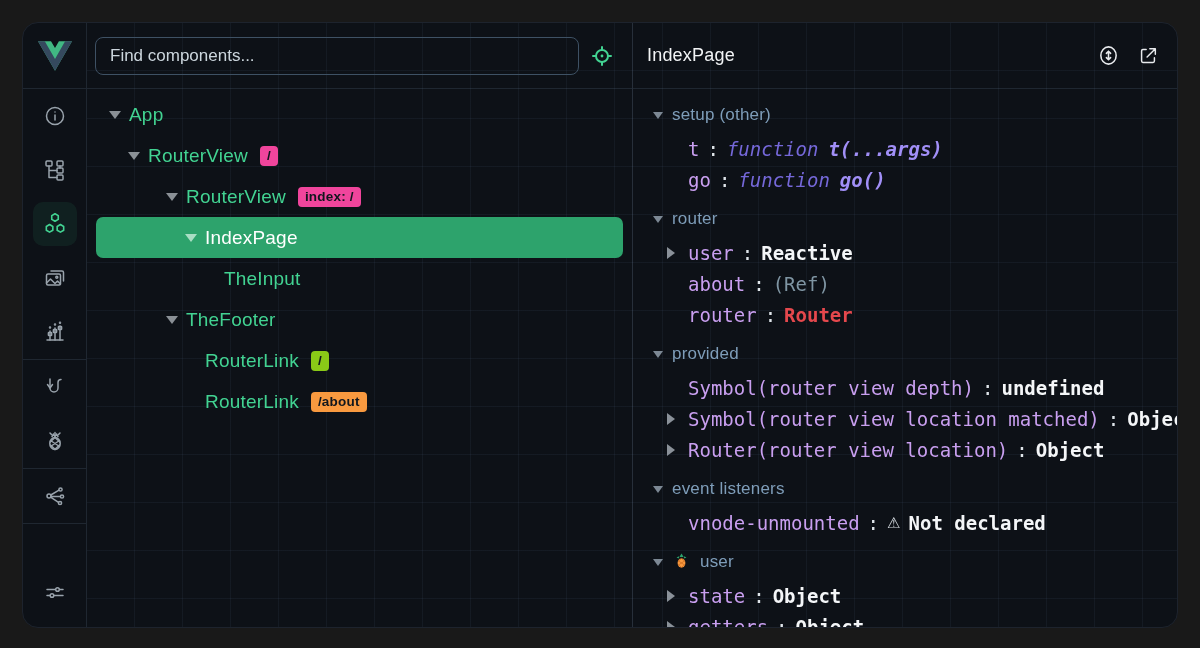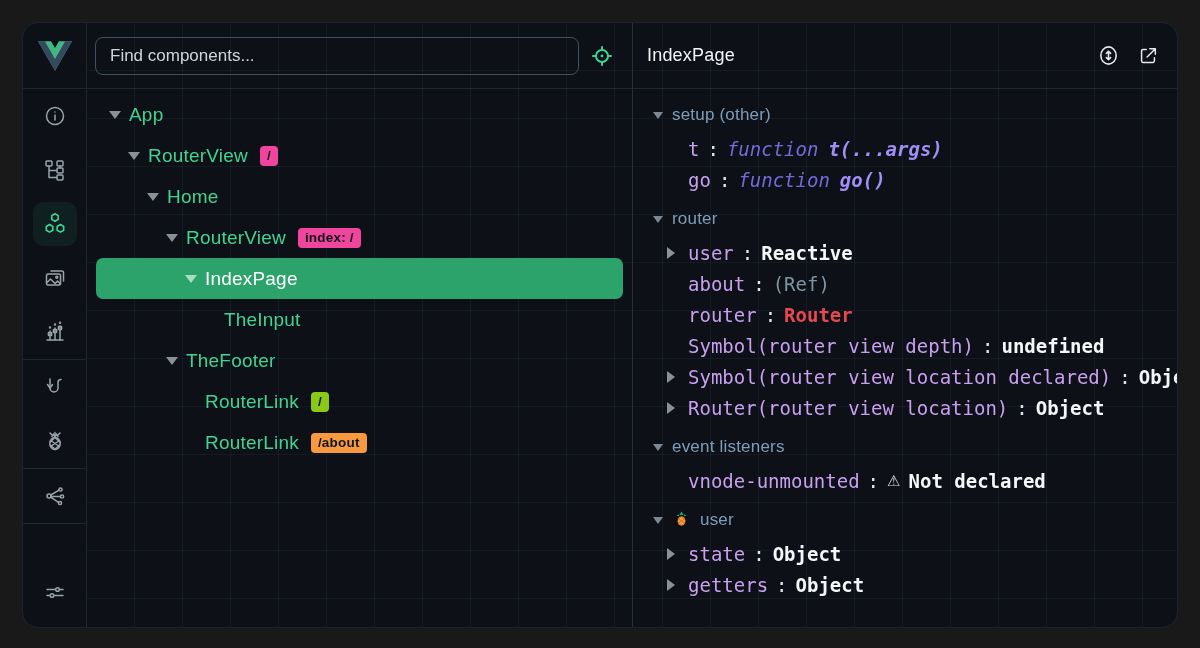--- a/index.html
+++ b/index.html
@@ -234,26 +234,20 @@
               <span class="tri-down"></span>
             </span>
             <span class="tlabel">App</span>
           </div>
           <div class="trow" style="padding-left: 30px;">
             <span class="tri-box">
               <span class="tri-down"></span>
             </span>
             <span class="tlabel">RouterView</span>
             <span class="tbadge" style="background: rgb(240, 69, 156);">/</span>
-          </div>
-          <div class="trow" style="padding-left: 49px;">
-            <span class="tri-box">
-              <span class="tri-down"></span>
-            </span>
-            <span class="tlabel">Home</span>
           </div>
           <div class="trow" style="padding-left: 68px;">
             <span class="tri-box">
               <span class="tri-down"></span>
             </span>
             <span class="tlabel">RouterView</span>
             <span class="tbadge" style="background: rgb(240, 69, 156);">index: /</span>
           </div>
           <div class="trow selected" style="padding-left: 87px;">
             <span class="tri-box">
@@ -343,31 +337,35 @@
               <span class="v-muted"> (Ref)</span>
             </div>
             <div class="irow">
               <span class="arrow-box"></span>
               <span class="ikey">router</span>
               <span class="colon">:</span>
               <span class="v-red">Router</span>
             </div>
           </div>
           <div class="isection">
+            <div class="ititle">
+              <span class="tri-down"></span>
+              <span class="stitle">provided</span>
+            </div>
             <div class="irow">
               <span class="arrow-box"></span>
               <span class="ikey">Symbol(router view depth)</span>
               <span class="colon">:</span>
               <span class="v-plain">undefined</span>
             </div>
             <div class="irow">
               <span class="arrow-box">
                 <span class="tri-right"></span>
               </span>
-              <span class="ikey">Symbol(router view location declared)</span>
+              <span class="ikey">Symbol(router view location matched)</span>
               <span class="colon">:</span>
               <span class="v-plain">Object</span>
             </div>
             <div class="irow">
               <span class="arrow-box">
                 <span class="tri-right"></span>
               </span>
               <span class="ikey">Router(router view location)</span>
               <span class="colon">:</span>
               <span class="v-plain">Object</span>

